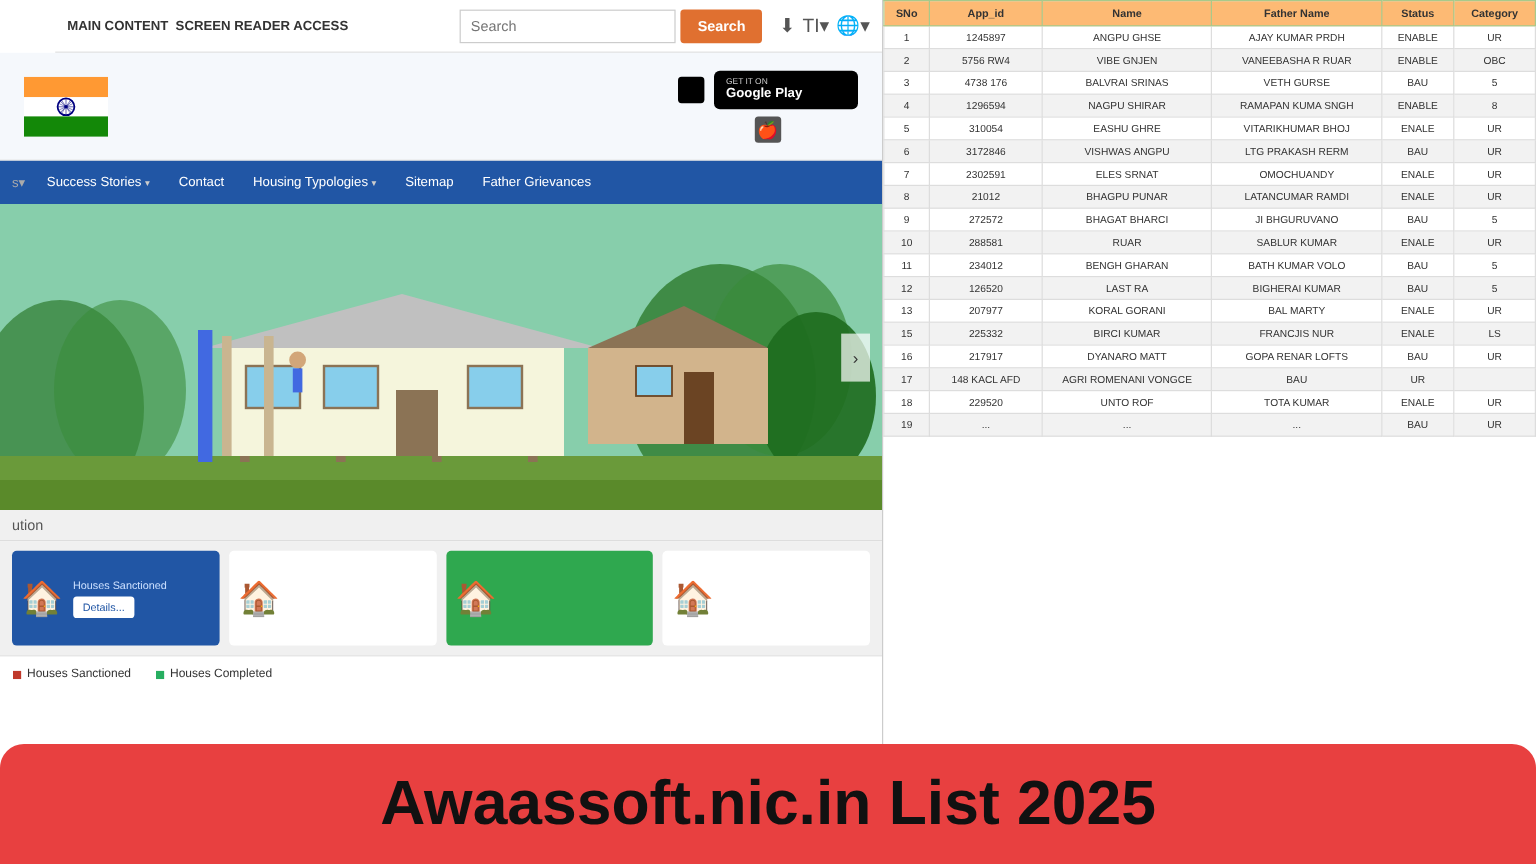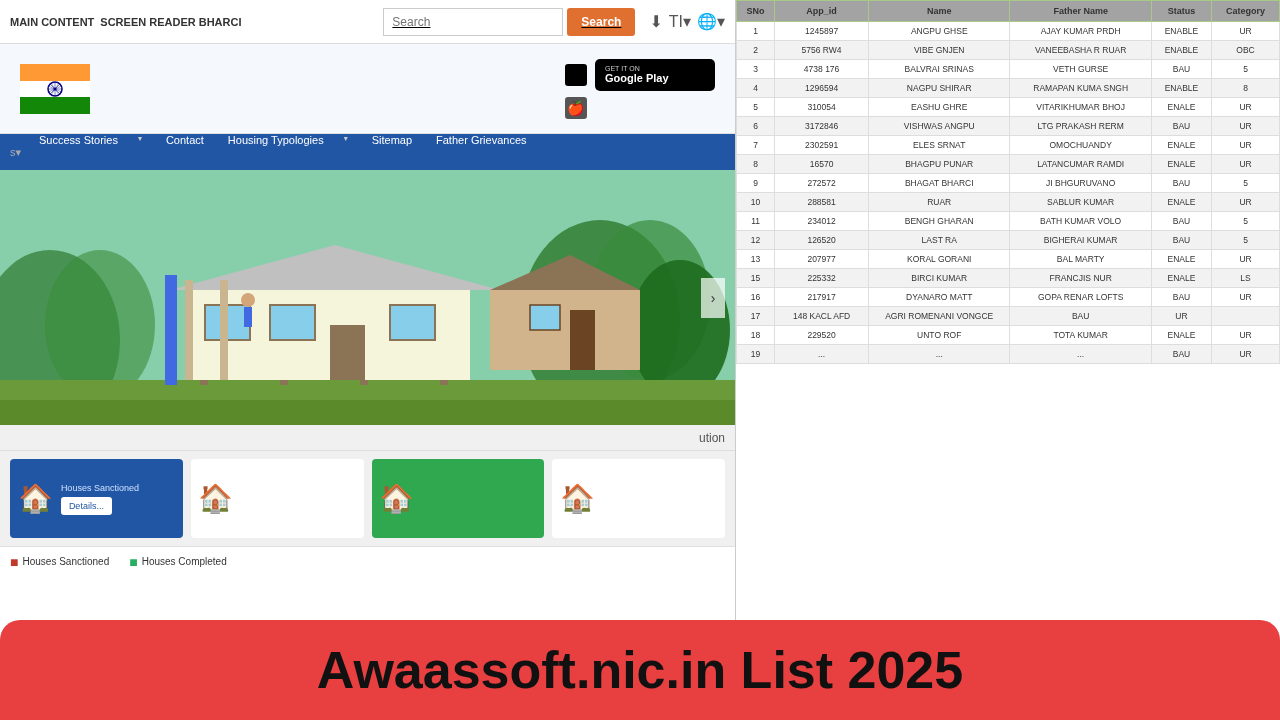--- a/index.html
+++ b/index.html
@@ -25,38 +25,38 @@
 
     
     .top-bar {
       background: #fff;
       display: flex;
       align-items: center;
       padding: 6px 10px;
       border-bottom: 1px solid #ddd;
       gap: 8px;
       height: 44px;
+      margin-left: 46px;
     }
     .skip-links {
       display: flex;
       gap: 6px;
     }
     .skip-link {
       font-size: 11px;
       color: #333;
       font-weight: 600;
       cursor: pointer;
       white-space: nowrap;
     }
     .search-bar {
       display: flex;
       align-items: flex-start;
       margin-left: auto;
       gap: 4px;
-      text-decoration: underline;
     }
     .search-input {
       border: 1px solid #ccc;
       padding: 4px 8px;
       font-size: 12px;
       width: 180px;
       height: 28px;
       color: #999;
     }
     .search-btn {
@@ -101,20 +101,21 @@
     }
     .flag-svg {
       width: 70px;
       height: 50px;
     }
     .app-badges {
       display: flex;
       flex-direction: column;
       gap: 6px;
       margin-left: auto;
+      align-items: center;
     }
     .badge-row {
       display: flex;
       gap: 8px;
       align-items: center;
     }
     .google-play-badge, .app-store-badge {
       display: flex;
       align-items: center;
       background: #000;
@@ -145,23 +146,24 @@
       padding: 0 10px;
       height: 36px;
       gap: 4px;
     }
     .nav-item {
       color: #fff;
       font-size: 11px;
       padding: 0 10px;
       height: 36px;
       display: flex;
+      align-items: center;
       cursor: pointer;
       white-space: nowrap;
-      gap: 20px;
+      gap: 3px;
     }
     .nav-arrow {
       font-size: 8px;
       color: #ccc;
     }
 
     
     .hero-section {
       width: 100%;
       height: 255px;
@@ -191,21 +193,20 @@
     
     .solution-bar {
       background: #f0f0f0;
       padding: 4px 10px;
       font-size: 12px;
       color: #555;
       border-bottom: 1px solid #ddd;
       height: 26px;
       display: flex;
       align-items: center;
-      justify-content: flex-end;
     }
 
     
     .stats-row {
       display: flex;
       gap: 8px;
       padding: 8px 10px;
       background: #f0f0f0;
       height: 95px;
       overflow: hidden;
@@ -285,21 +286,21 @@
       width: 100%;
       height: 100%;
       overflow: hidden;
     }
     table {
       width: 100%;
       border-collapse: collapse;
       font-size: 9px;
     }
     thead tr {
-      background: #a3a3a3;
+      background: #fdba74;
     }
     thead th {
       padding: 5px 4px;
       text-align: center;
       font-weight: bold;
       font-size: 9px;
       border: 1px solid #a9c98a;
       color: #333;
       white-space: nowrap;
     }
@@ -345,21 +346,21 @@
     }
   </style>
 </head>
 <body>
 
 <div class="left-panel">
 
   <div class="top-bar">
     <div class="skip-links">
       <span class="skip-link">MAIN CONTENT</span>
-      <span class="skip-link">SCREEN READER BHARCI</span>
+      <span class="skip-link">SCREEN READER ACCESS</span>
     </div>
     <div class="search-bar">
       <input class="search-input" type="text" placeholder="Search" style="">
       <button class="search-btn">Search</button>
     </div>
     <div class="top-icons">
       <span class="top-icon">⬇</span>
       <span class="top-icon">TI▾</span>
       <span class="top-icon">🌐▾</span>
     </div>
@@ -574,21 +575,21 @@
           <tr>
             <td>7</td>
             <td>2302591</td>
             <td>ELES SRNAT</td>
             <td>OMOCHUANDY</td>
             <td>ENALE</td>
             <td>UR</td>
           </tr>
           <tr>
             <td>8</td>
-            <td>16570</td>
+            <td>21012</td>
             <td>BHAGPU PUNAR</td>
             <td>LATANCUMAR RAMDI</td>
             <td>ENALE</td>
             <td>UR</td>
           </tr>
           <tr>
             <td>9</td>
             <td>272572</td>
             <td>BHAGAT BHARCI</td>
             <td>JI BHGURUVANO</td>

